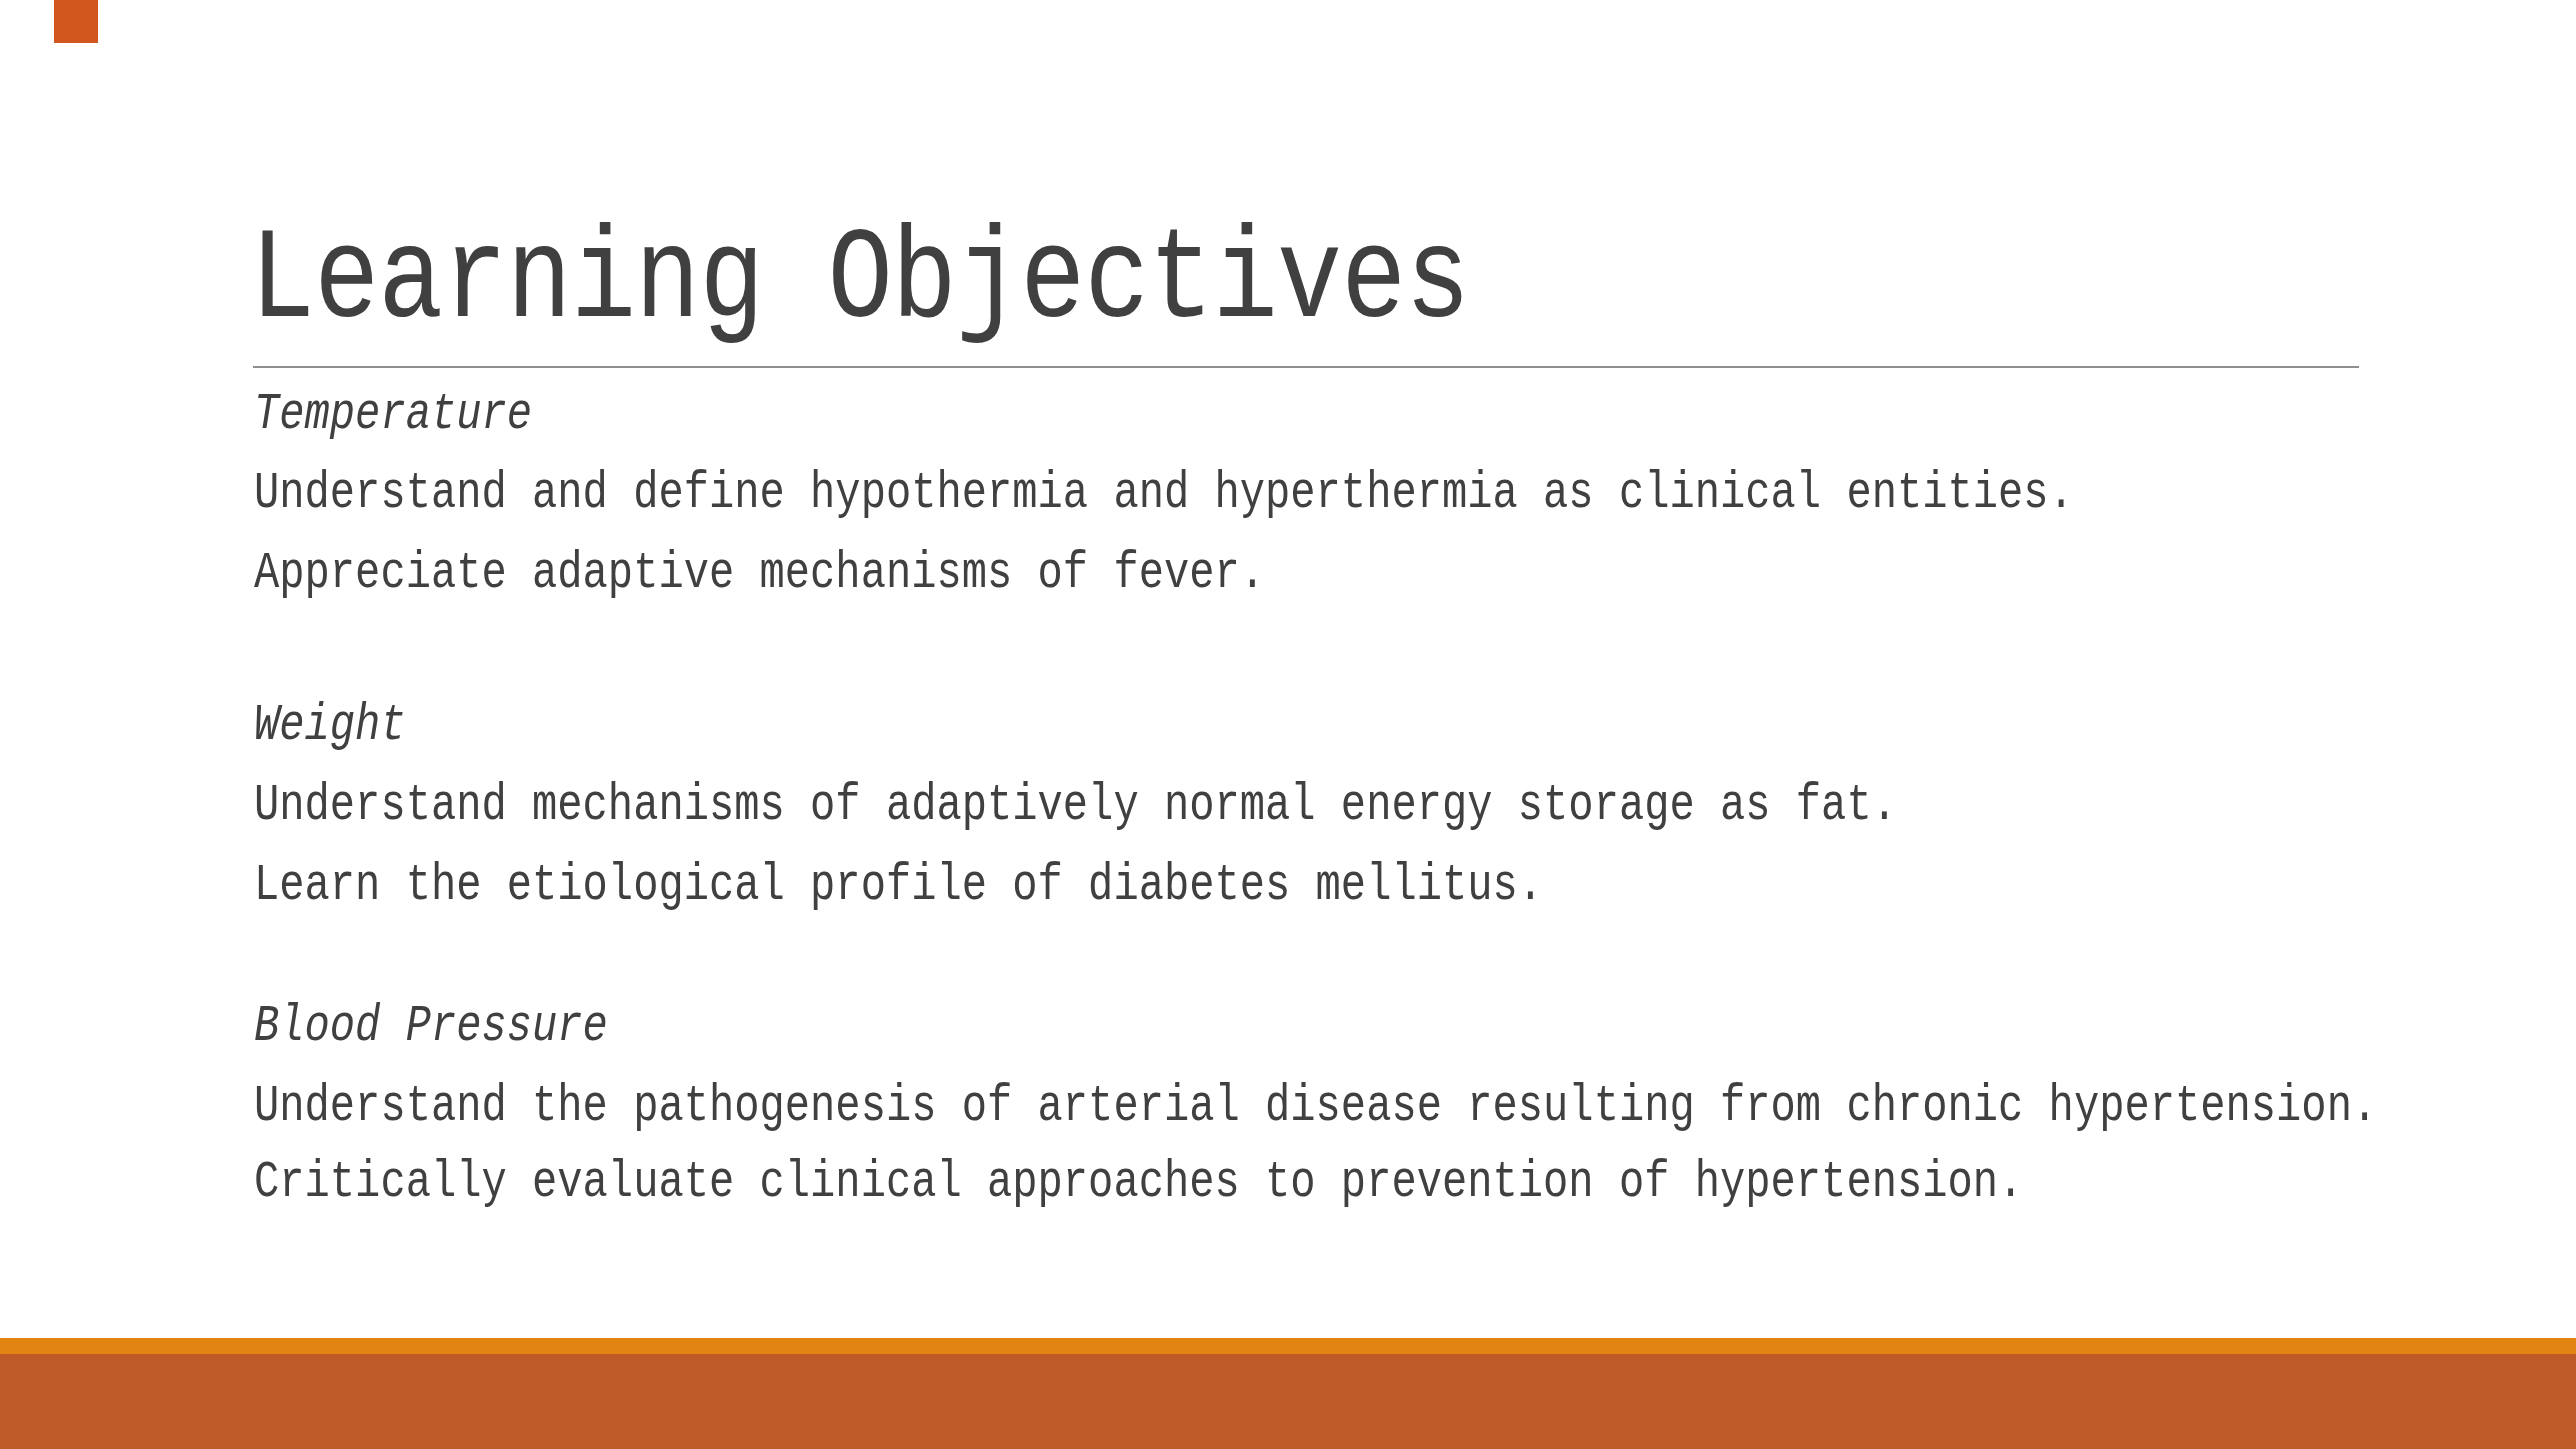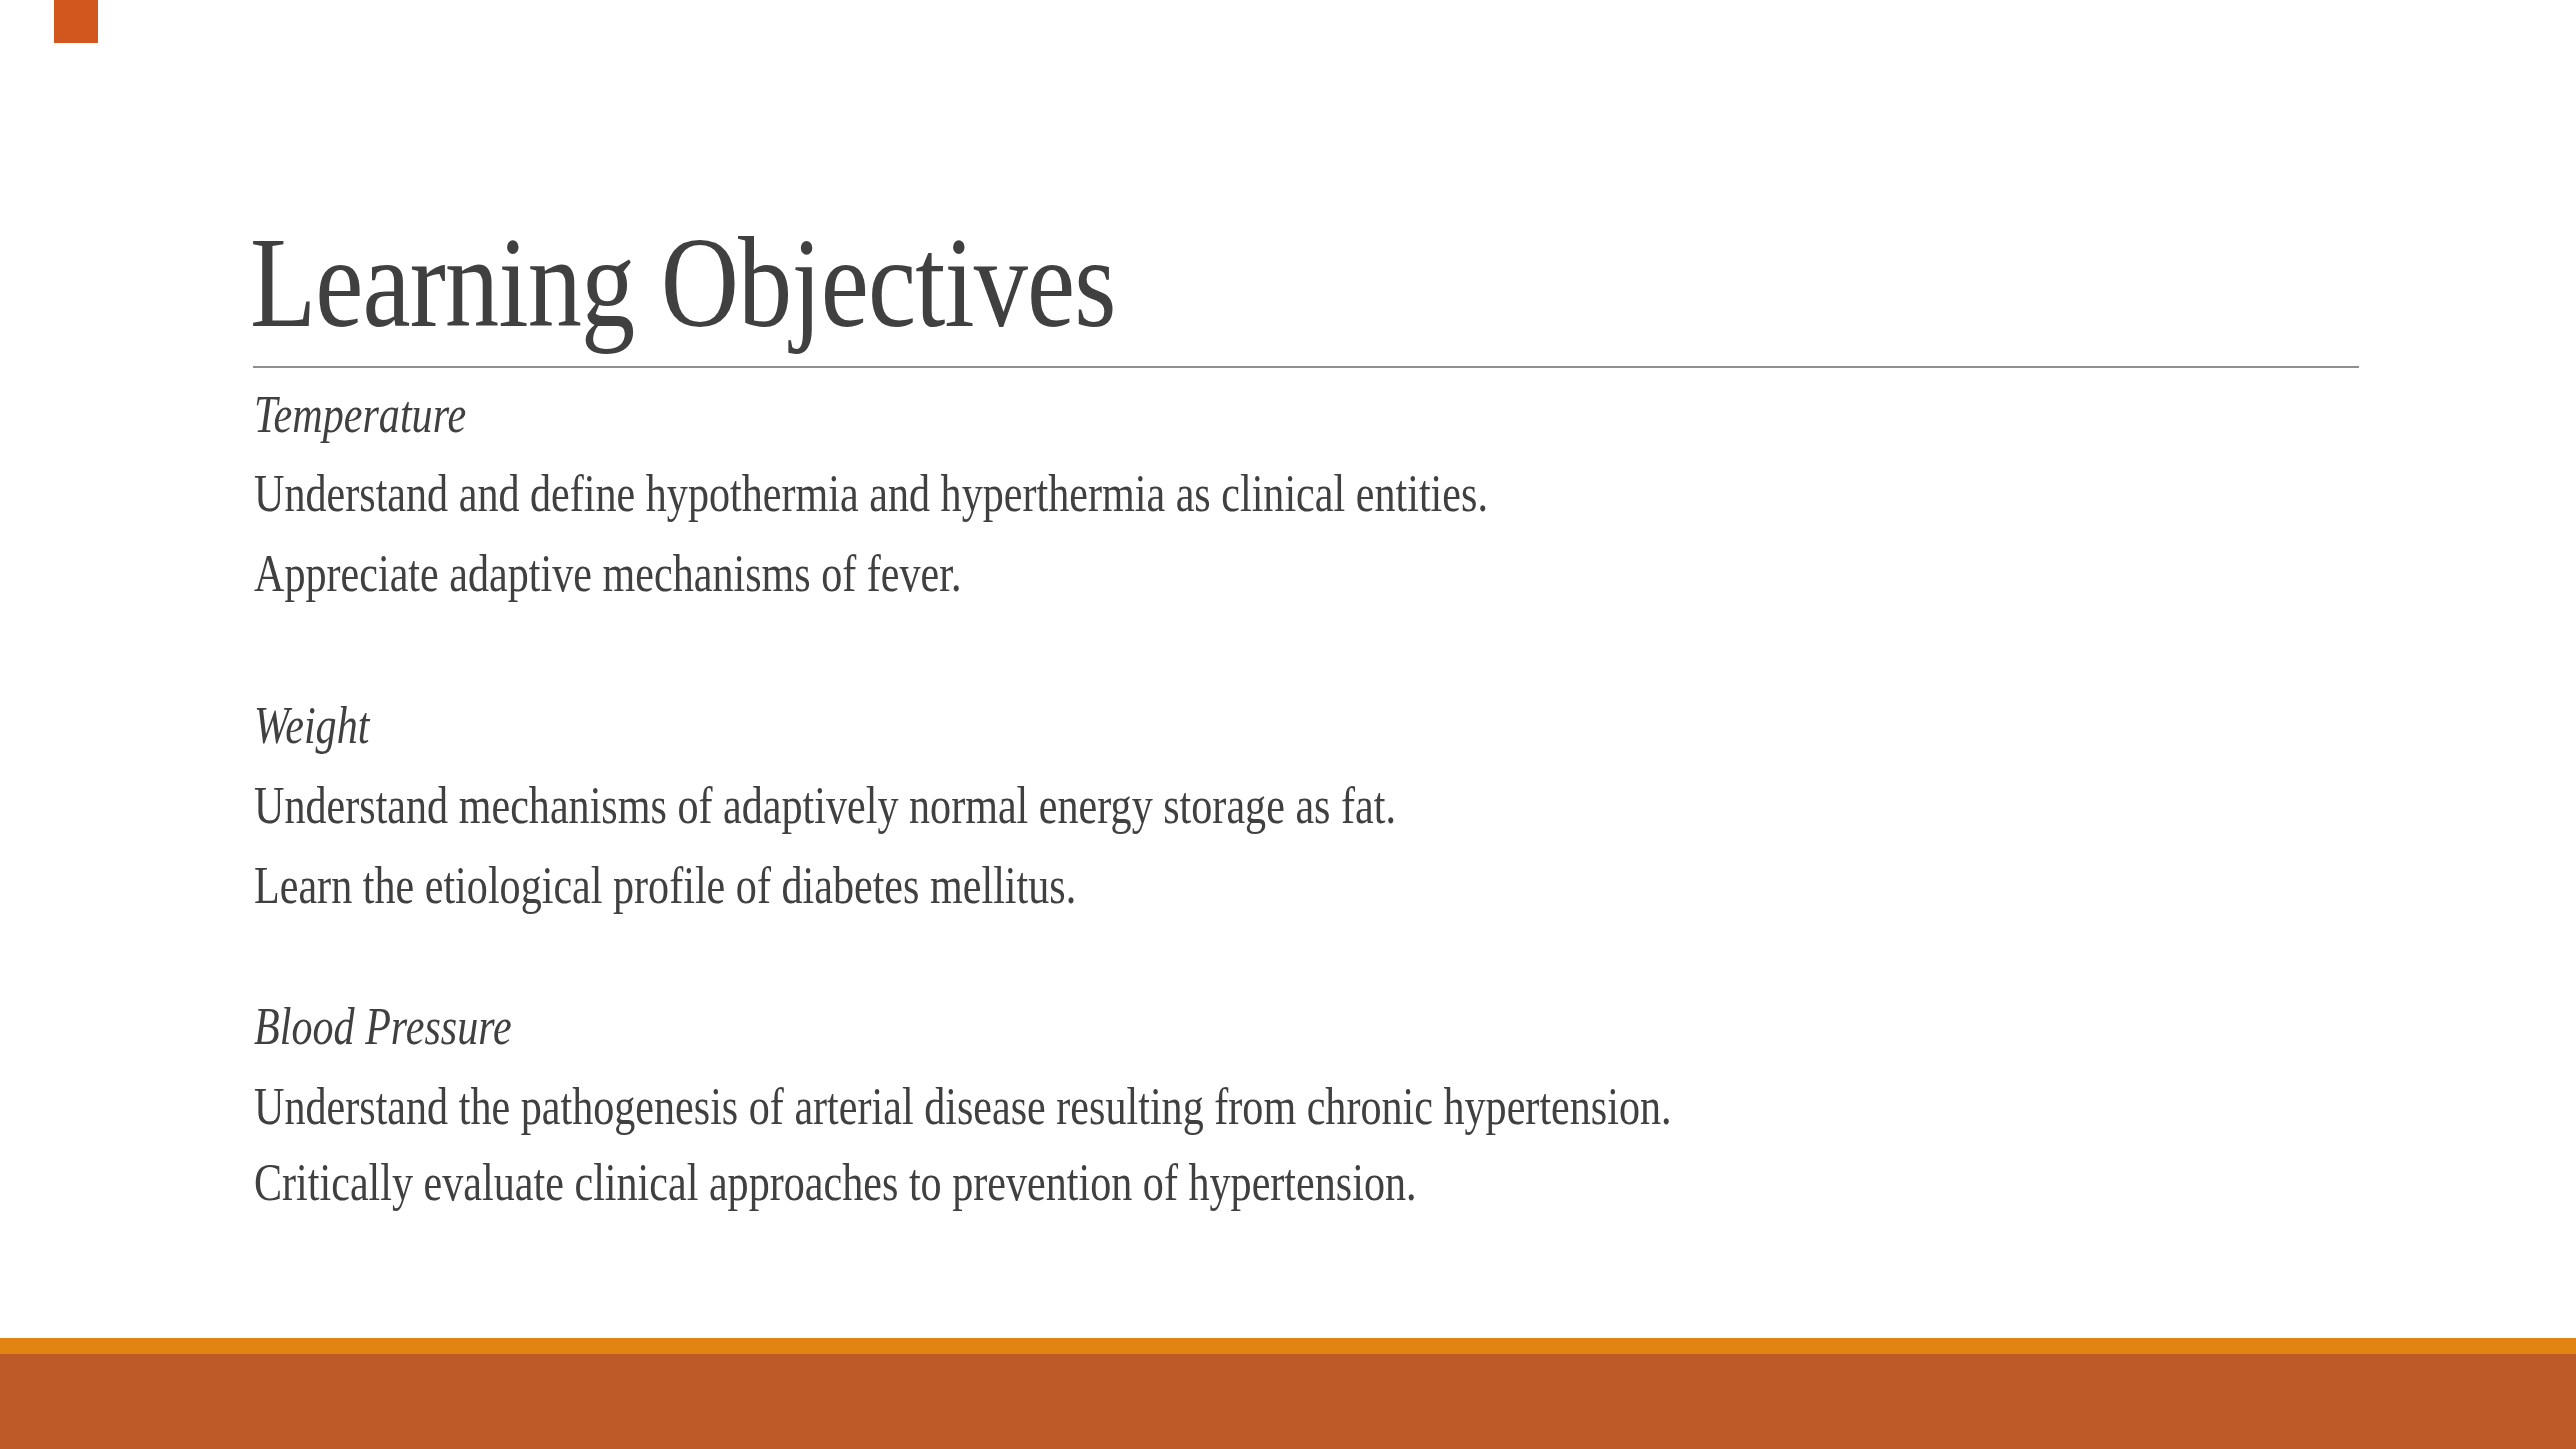--- a/index.html
+++ b/index.html
@@ -6,21 +6,21 @@
     margin: 0;
     padding: 0;
     background: #ffffff;
   }
   .slide {
     position: relative;
     width: 2576px;
     height: 1449px;
     background: var(--background, #ffffff);
     overflow: hidden;
-    font-family: Liberation Serif, serif;
+    font-family: Liberation Mono, monospace;
   }
   .corner-square {
     position: absolute;
     left: 54px;
     top: 0;
     width: 44px;
     height: 43px;
     background: var(--corner-square, #d2571f);
   }
   .slide-title {

